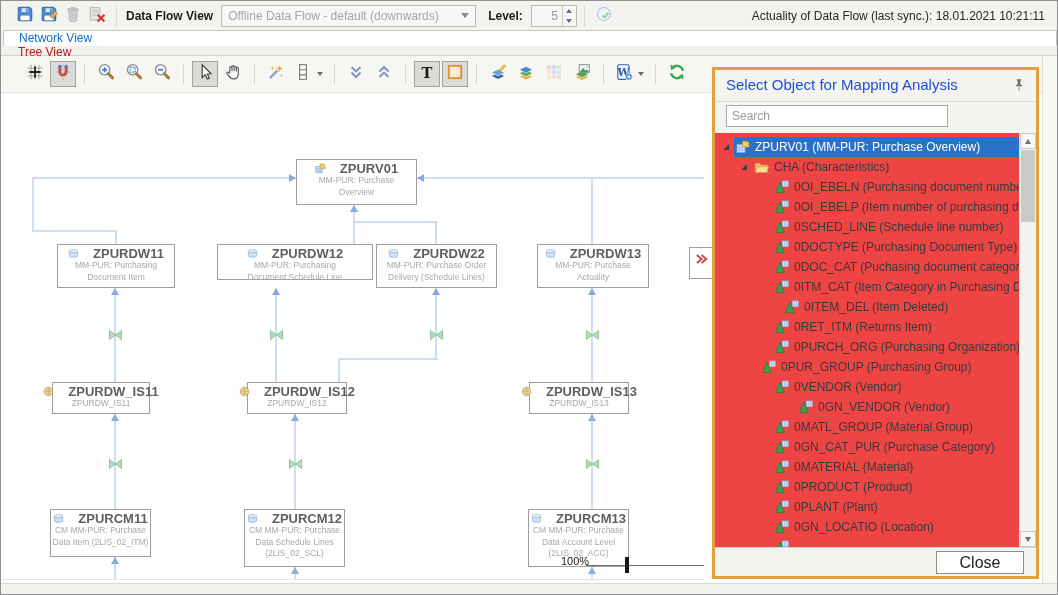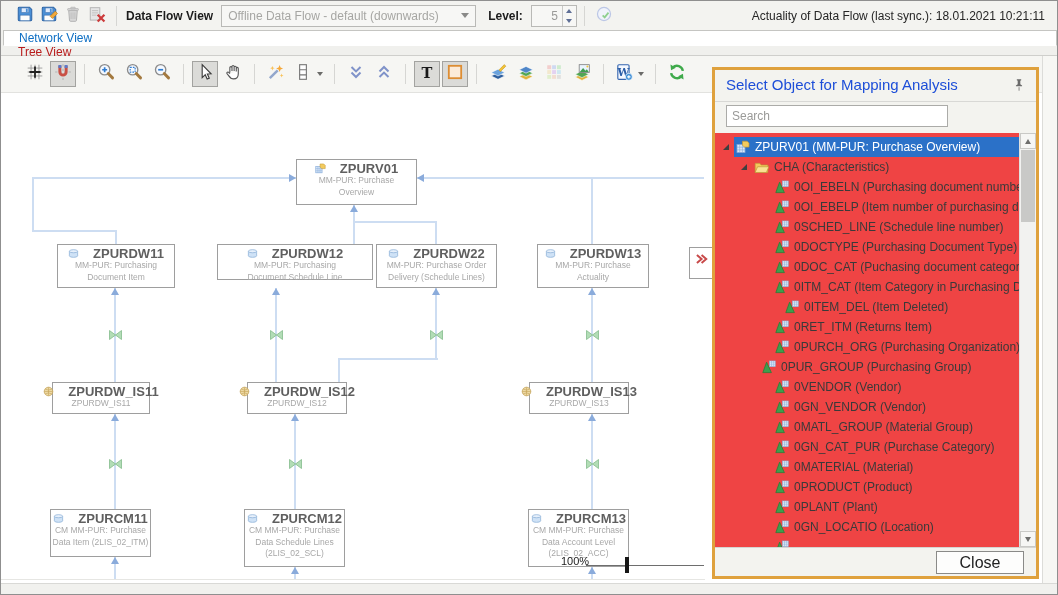--- a/index.html
+++ b/index.html
@@ -696,21 +696,21 @@
       <span class="ticon">
               <svg viewBox="0 0 14 14" width="14" height="14">
                 <polygon points="4.6,2.2 9.4,12.6 0.8,12.6" fill="#3d9e4d" stroke="#2a7d38" stroke-width="0.8"></polygon>
                 <rect x="7.6" y="1" width="5.6" height="5.6" fill="#eef4fc" stroke="#8fb2dc" stroke-width="0.7"></rect>
                 <path d="M7.6 2.9 h5.6 M7.6 4.8 h5.6 M9.5 1 v5.6 M11.4 1 v5.6" stroke="#8fb2dc" stroke-width="0.6"></path>
               </svg>
             </span>
       <span>0VENDOR (Vendor)</span>
     </span>
   </div>
-  <div class="trow" style="padding-left:58px">
+  <div class="trow" style="padding-left:82px">
 
     <span class="thl">
       <span class="ticon">
               <svg viewBox="0 0 14 14" width="14" height="14">
                 <polygon points="4.6,2.2 9.4,12.6 0.8,12.6" fill="#3d9e4d" stroke="#2a7d38" stroke-width="0.8"></polygon>
                 <rect x="7.6" y="1" width="5.6" height="5.6" fill="#eef4fc" stroke="#8fb2dc" stroke-width="0.7"></rect>
                 <path d="M7.6 2.9 h5.6 M7.6 4.8 h5.6 M9.5 1 v5.6 M11.4 1 v5.6" stroke="#8fb2dc" stroke-width="0.6"></path>
               </svg>
             </span>
       <span>0GN_VENDOR (Vendor)</span>

